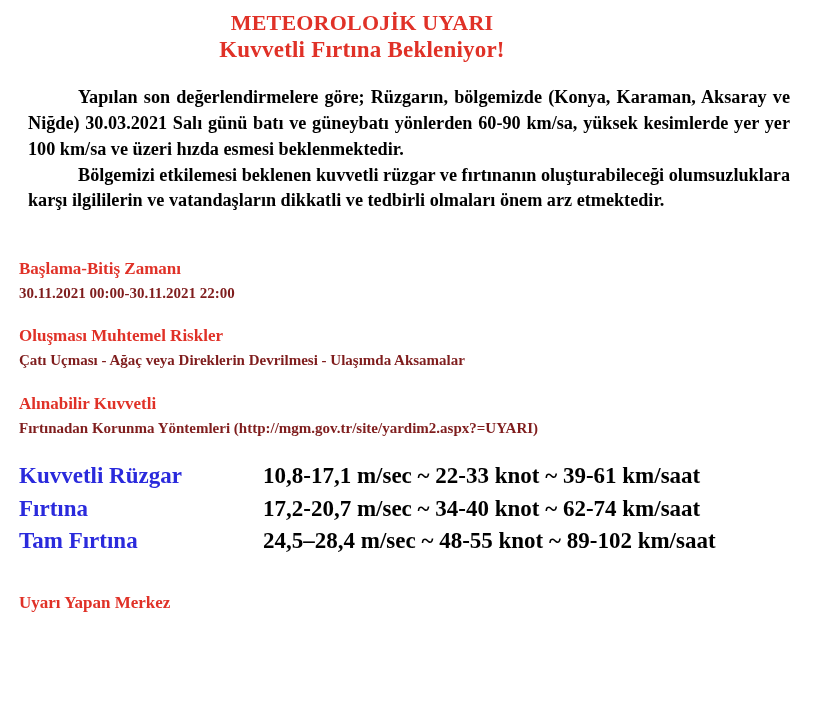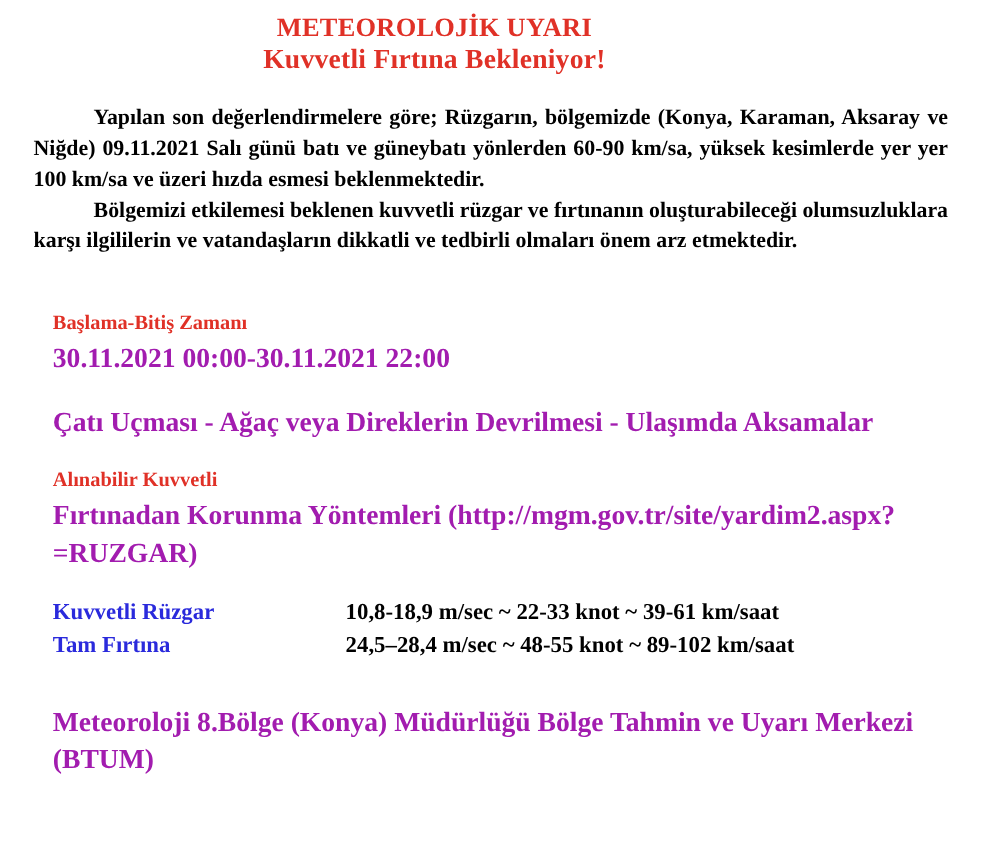--- a/index.html
+++ b/index.html
@@ -60,54 +60,54 @@
   .para.first {
     margin-top: 22px;
   }
   .para.second {
     margin-top: 0;
   }
 
   
   .fields {
     margin-top: 44px;
-    margin-left: 44px;
+    margin-left: 19px;
     width: 770px;
   }
   .field-group {
     margin-bottom: 14px;
   }
   .field-label {
     color: #E03127;
     font-weight: bold;
     font-size: 17px;
     line-height: 1.35;
     margin: 0;
   }
   .field-value {
-    color: #a21caf;
+    color: #7f1d1d;
     font-weight: bold;
-    font-size: 23px;
+    font-size: 15px;
     line-height: 1.35;
     margin: 2px 0 0 0;
   }
   .gap-lg { margin-bottom: 22px; }
 
   
   .wind-table {
     margin-top: 8px;
     border-collapse: collapse;
     border-spacing: 0;
   }
   .wind-table td {
     padding: 0;
     vertical-align: baseline;
     line-height: 1.42;
     font-weight: bold;
-    font-size: 19px;
+    font-size: 23px;
     white-space: nowrap;
   }
   .wind-name {
     color: #2A2ADC;
     width: 244px;
     padding-right: 0;
   }
   .wind-range {
     color: #000000;
   }
@@ -121,54 +121,59 @@
 <body>
 
 <div class="page">
 
   <div class="title-block">
     <div class="title-main">METEOROLOJİK UYARI</div>
     <div class="title-sub">Kuvvetli Fırtına Bekleniyor!</div>
   </div>
 
   <div class="body-area">
-    <p class="para first">Yapılan son değerlendirmelere göre; Rüzgarın, bölgemizde (Konya, Karaman, Aksaray ve Niğde) 09.11.2021 Salı günü batı ve güneybatı yönlerden 60-90 km/sa, yüksek kesimlerde yer yer 100 km/sa ve üzeri hızda esmesi beklenmektedir.</p>
+    <p class="para first">Yapılan son değerlendirmelere göre; Rüzgarın, bölgemizde (Konya, Karaman, Aksaray ve Niğde) 30.03.2021 Salı günü batı ve güneybatı yönlerden 60-90 km/sa, yüksek kesimlerde yer yer 100 km/sa ve üzeri hızda esmesi beklenmektedir.</p>
     <p class="para second">Bölgemizi etkilemesi beklenen kuvvetli rüzgar ve fırtınanın oluşturabileceği olumsuzluklara karşı ilgililerin ve vatandaşların dikkatli ve tedbirli olmaları önem arz etmektedir.</p>
   </div>
 
   <div class="fields">
 
     <div class="field-group gap-lg">
       <div class="field-label">Başlama-Bitiş Zamanı</div>
       <div class="field-value">30.11.2021 00:00-30.11.2021 22:00</div>
     </div>
 
     <div class="field-group gap-lg">
+      <div class="field-label">Oluşması Muhtemel Riskler</div>
       <div class="field-value">Çatı Uçması - Ağaç veya Direklerin Devrilmesi - Ulaşımda Aksamalar</div>
     </div>
 
     <div class="field-group gap-lg">
       <div class="field-label">Alınabilir Kuvvetli</div>
-      <div class="field-value">Fırtınadan Korunma Yöntemleri (http://mgm.gov.tr/site/yardim2.aspx?=RUZGAR)</div>
+      <div class="field-value">Fırtınadan Korunma Yöntemleri (http://mgm.gov.tr/site/yardim2.aspx?=UYARI)</div>
     </div>
 
     <div class="field-group">
 
       <table class="wind-table">
         <tbody>
           <tr>
             <td class="wind-name">Kuvvetli Rüzgar</td>
-            <td class="wind-range">10,8-18,9 m/sec ~ 22-33 knot ~ 39-61 km/saat</td>
+            <td class="wind-range">10,8-17,1 m/sec ~ 22-33 knot ~ 39-61 km/saat</td>
+          </tr>
+          <tr>
+            <td class="wind-name">Fırtına</td>
+            <td class="wind-range">17,2-20,7 m/sec ~ 34-40 knot ~ 62-74 km/saat</td>
           </tr>
           <tr>
             <td class="wind-name">Tam Fırtına</td>
             <td class="wind-range">24,5–28,4 m/sec ~ 48-55 knot ~ 89-102 km/saat</td>
           </tr>
         </tbody>
       </table>
     </div>
 
     <div class="field-group footer-block">
-      <div class="field-value">Meteoroloji 8.Bölge (Konya) Müdürlüğü Bölge Tahmin ve Uyarı Merkezi (BTUM)</div>
+      <div class="field-label">Uyarı Yapan Merkez</div>
     </div>
 
   </div>
 </div>
 
 </body></html>

